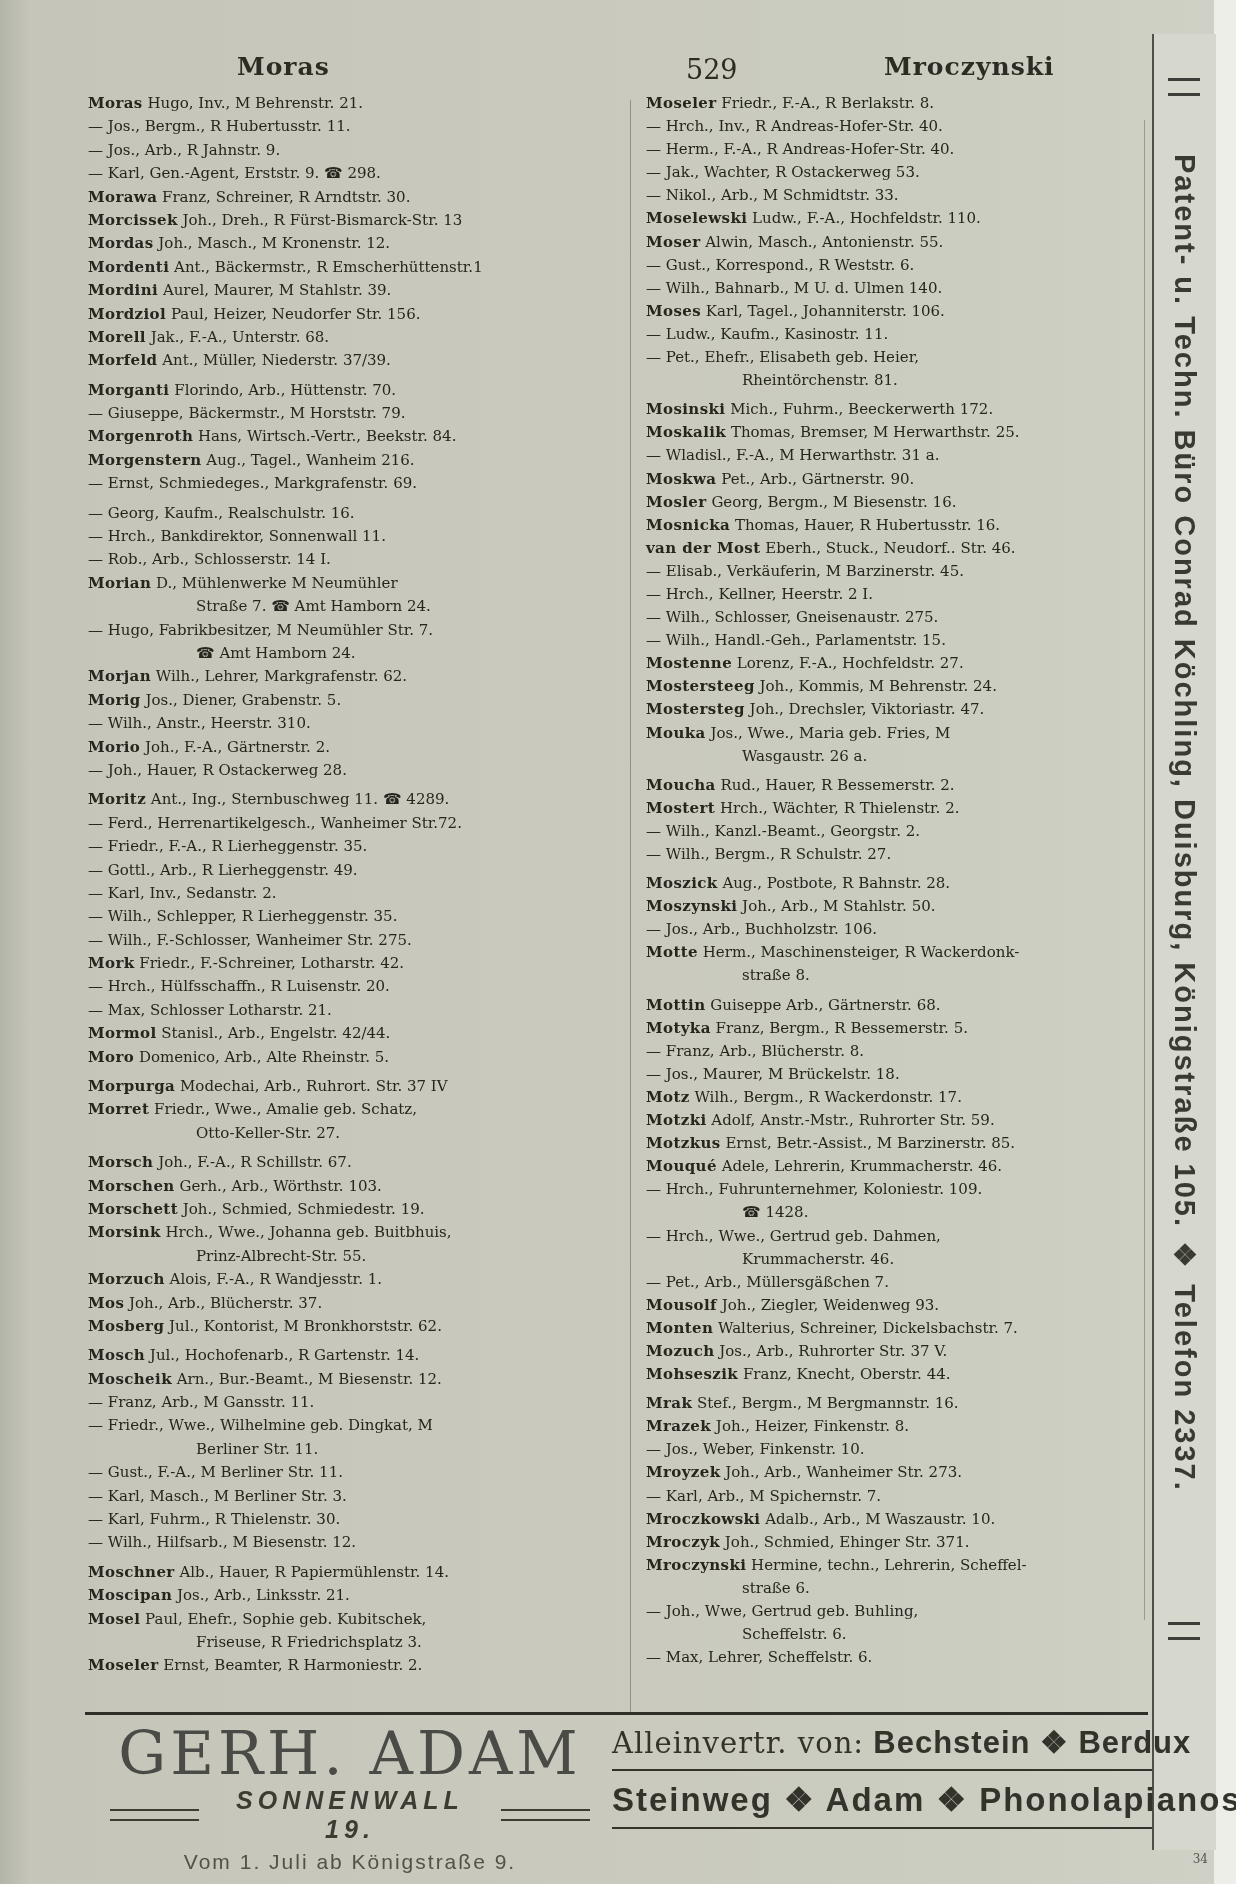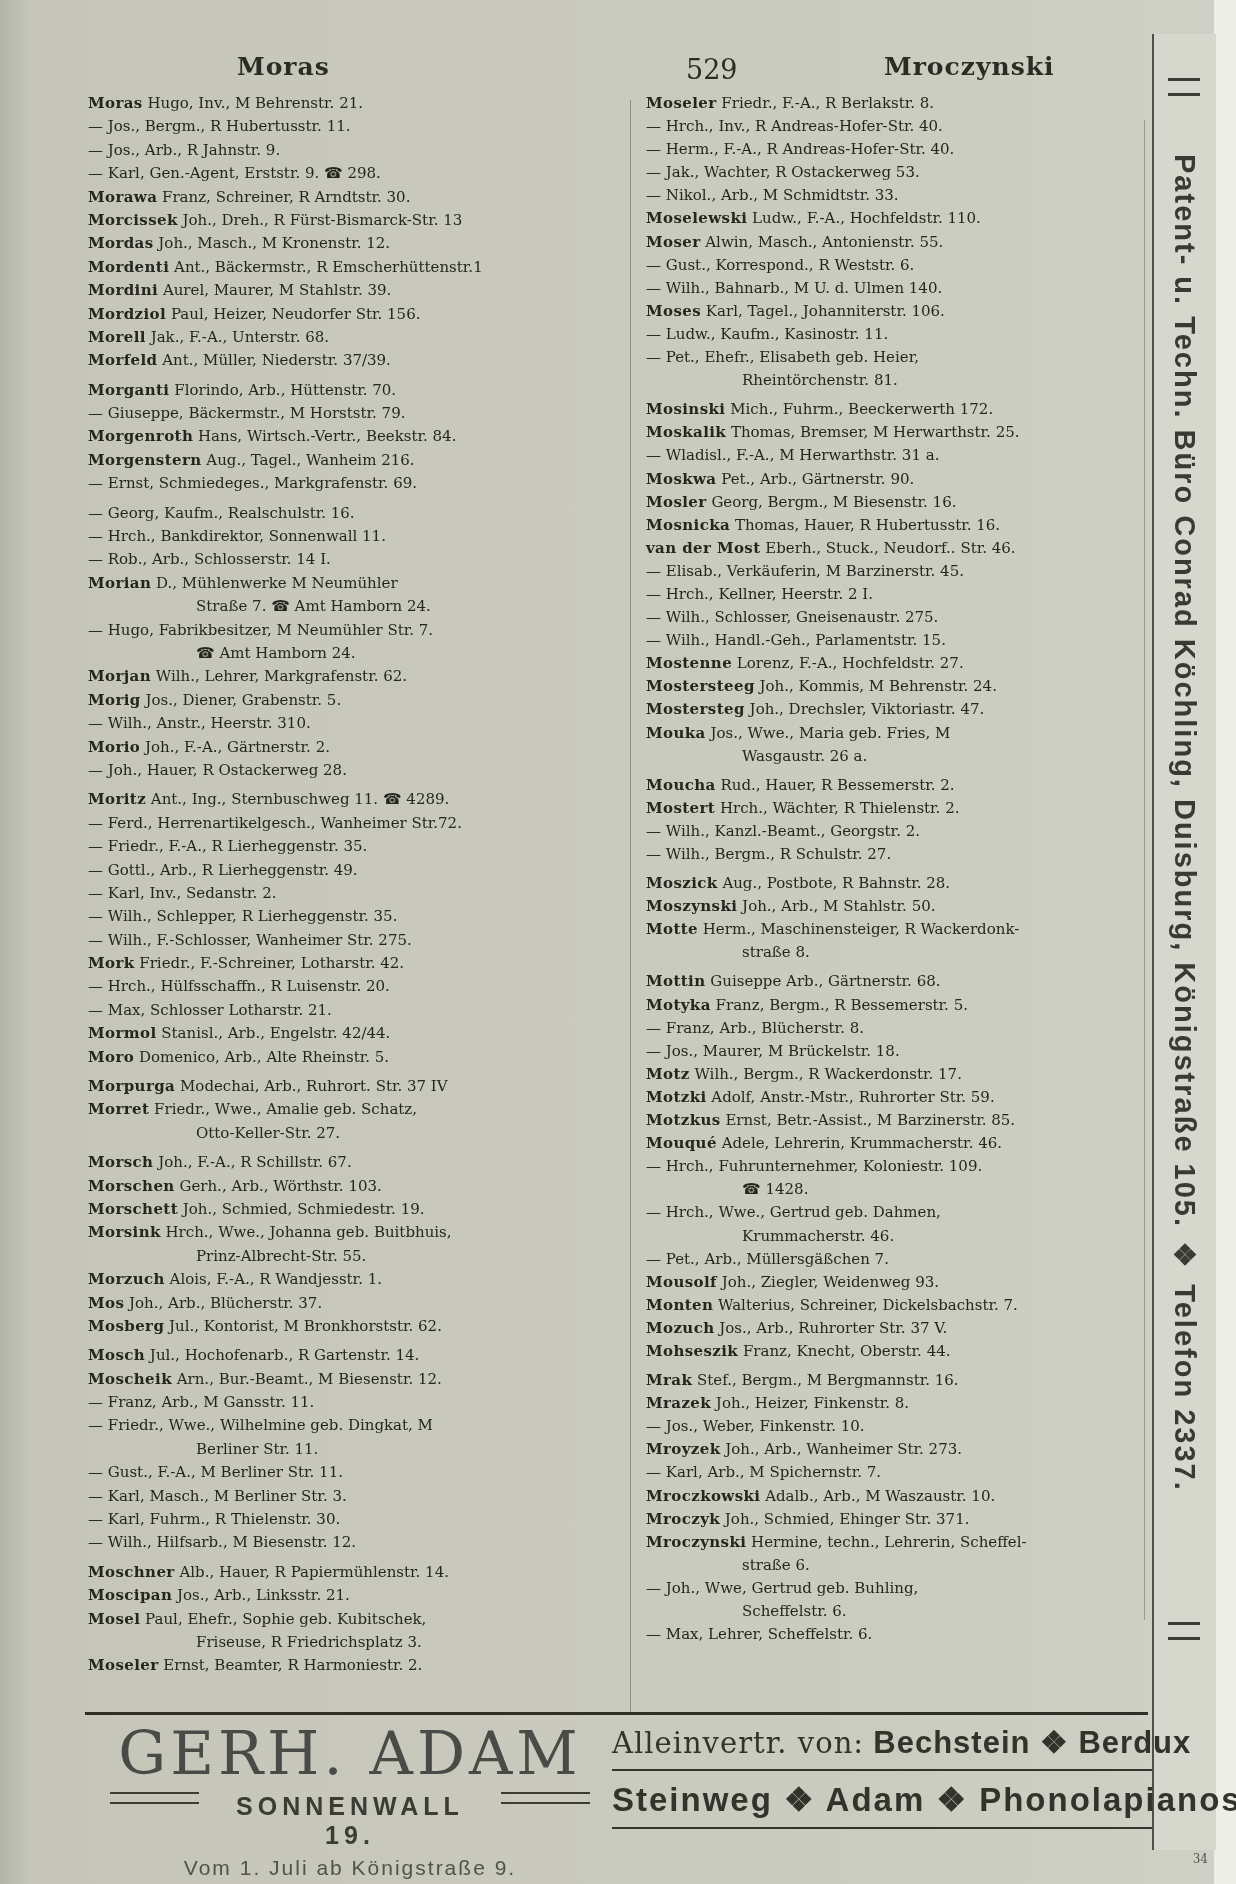--- a/index.html
+++ b/index.html
@@ -45,21 +45,21 @@
     position:absolute;top:120px;left:50%;transform:translateX(-50%);
     writing-mode:vertical-rl;
     font-family:"Liberation Sans", sans-serif;font-weight:bold;
     font-size:29px;letter-spacing:2px;color:#3a3a33;white-space:nowrap;
   }
   .sig-mark{position:absolute;right:28px;bottom:18px;font-size:12px;color:#55554d;font-family:"DejaVu Serif",serif;}
   
   .footer-rule{position:absolute;left:85px;top:1712px;width:1063px;height:3px;background:#2f2f28;}
   .ad-left{position:absolute;left:100px;top:1722px;width:500px;text-align:center;color:#45453f;}
   .ad-name{font-family:"DejaVu Serif",serif;font-size:60px;line-height:62px;letter-spacing:4px;color:#4a4a46;}
-  .ad-row{display:flex;align-items:flex-start;justify-content:center;margin-top:8px;}
+  .ad-row{display:flex;align-items:center;justify-content:center;margin-top:2px;font-style:italic;}
   .ad-dbl{width:92px;height:8px;border-top:2px solid #3c3c35;border-bottom:2px solid #3c3c35;margin:0 10px;}
   .ad-street{font-family:"Liberation Sans",sans-serif;font-weight:bold;font-size:25px;letter-spacing:5px;color:#3c3c35;}
   .ad-note{margin-top:6px;font-family:"Liberation Sans",sans-serif;font-size:21px;letter-spacing:2px;color:#52524b;}
   .ad-right{position:absolute;left:612px;top:1724px;width:540px;color:#33332c;}
   .ad-r-line1{font-size:29px;white-space:nowrap;}
   .ad-r-line1 .plain{font-family:"DejaVu Serif",serif;letter-spacing:1px;margin-top:44px;}
   .ad-r-line1 .strong{font-family:"Liberation Sans",sans-serif;font-weight:bold;font-size:31px;letter-spacing:1px;}
   .ad-r-rule{height:2px;background:#33332c;margin:8px 0 9px 0;}
   .ad-r-line2{font-family:"Liberation Sans",sans-serif;font-weight:bold;font-size:33px;letter-spacing:2px;white-space:nowrap;}
 </style>
@@ -171,20 +171,21 @@
     <div class="line"><b>Mostersteeg</b> Joh., Kommis, M Behrenstr. 24.</div>
     <div class="line"><b>Mostersteg</b> Joh., Drechsler, Viktoriastr. 47.</div>
     <div class="line"><b>Mouka</b> Jos., Wwe., Maria geb. Fries, M</div>
     <div class="line ind">Wasgaustr. 26 a.</div>
     <div class="line gap"><b>Moucha</b> Rud., Hauer, R Bessemerstr. 2.</div>
     <div class="line"><b>Mostert</b> Hrch., Wächter, R Thielenstr. 2.</div>
     <div class="line">— Wilh., Kanzl.-Beamt., Georgstr. 2.</div>
     <div class="line">— Wilh., Bergm., R Schulstr. 27.</div>
     <div class="line gap"><b>Moszick</b> Aug., Postbote, R Bahnstr. 28.</div>
     <div class="line"><b>Moszynski</b> Joh., Arb., M Stahlstr. 50.</div>
+    <div class="line">— Jos., Arb., Buchholzstr. 106.</div>
     <div class="line"><b>Motte</b> Herm., Maschinensteiger, R Wackerdonk-</div>
     <div class="line ind">straße 8.</div>
     <div class="line gap"><b>Mottin</b> Guiseppe Arb., Gärtnerstr. 68.</div>
     <div class="line"><b>Motyka</b> Franz, Bergm., R Bessemerstr. 5.</div>
     <div class="line">— Franz, Arb., Blücherstr. 8.</div>
     <div class="line">— Jos., Maurer, M Brückelstr. 18.</div>
     <div class="line"><b>Motz</b> Wilh., Bergm., R Wackerdonstr. 17.</div>
     <div class="line"><b>Motzki</b> Adolf, Anstr.-Mstr., Ruhrorter Str. 59.</div>
     <div class="line"><b>Motzkus</b> Ernst, Betr.-Assist., M Barzinerstr. 85.</div>
     <div class="line"><b>Mouqué</b> Adele, Lehrerin, Krummacherstr. 46.</div>

